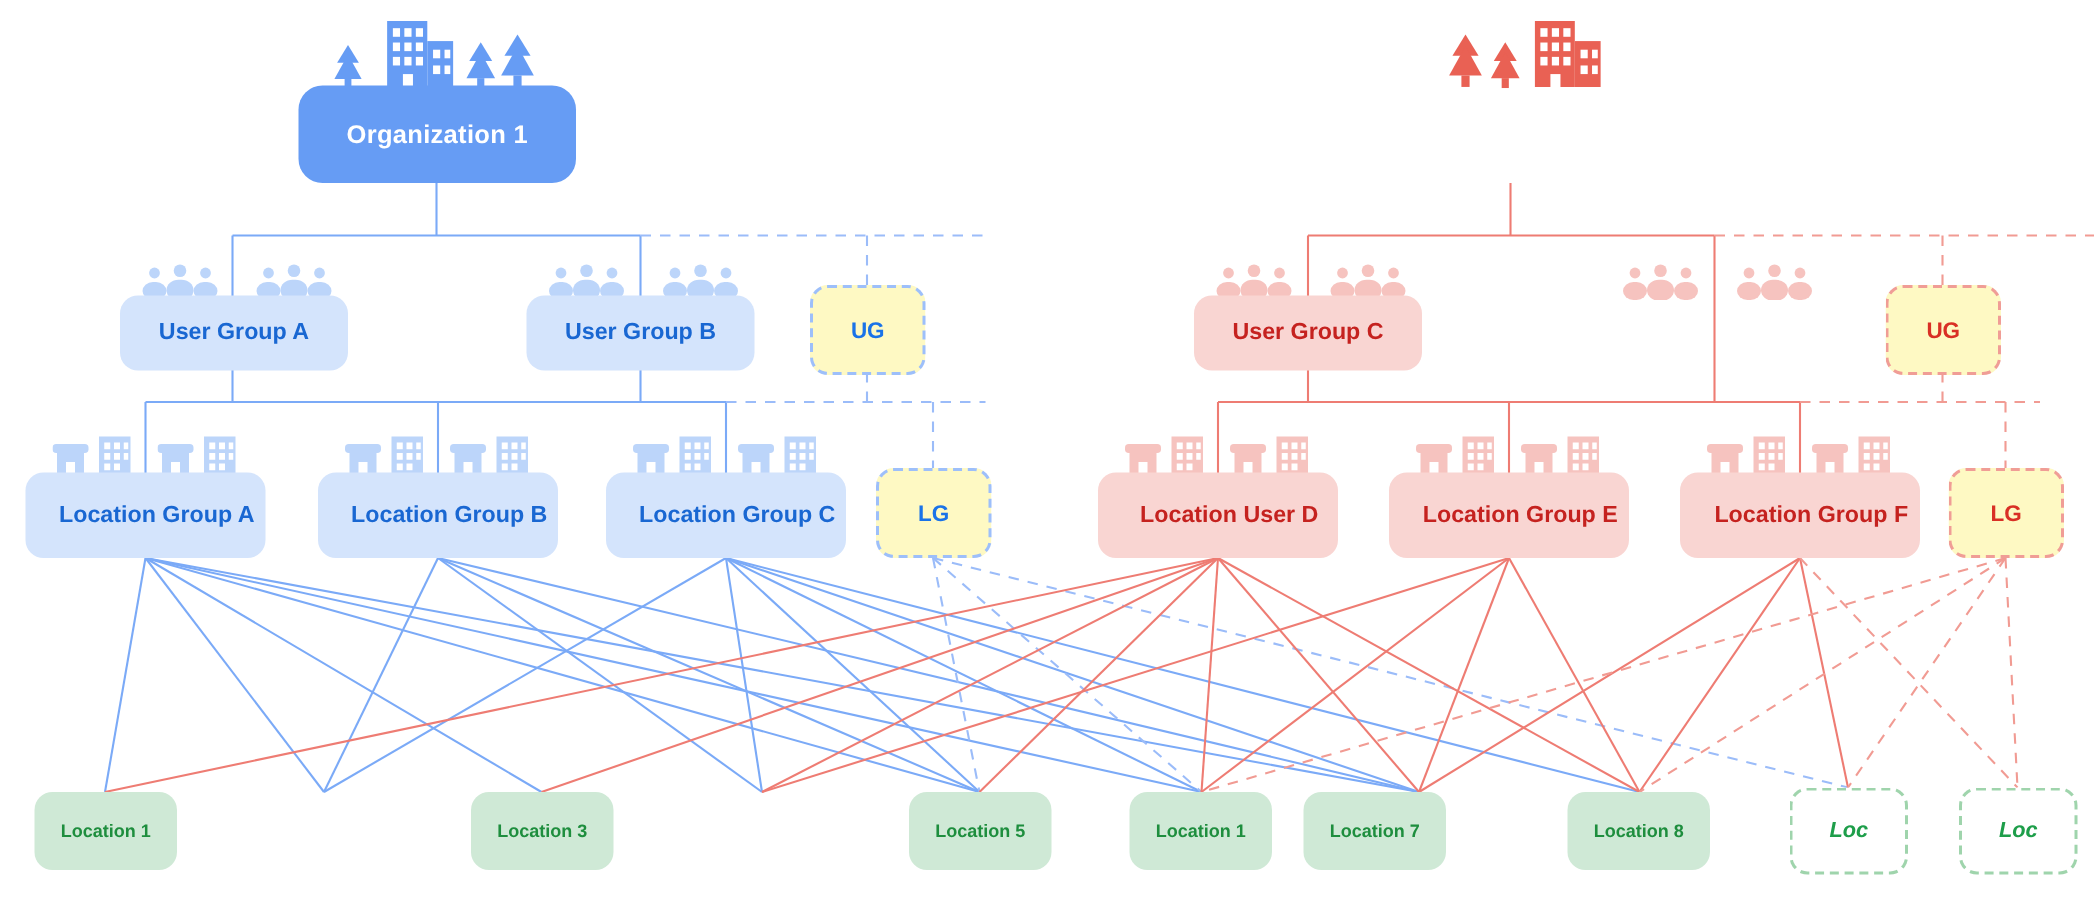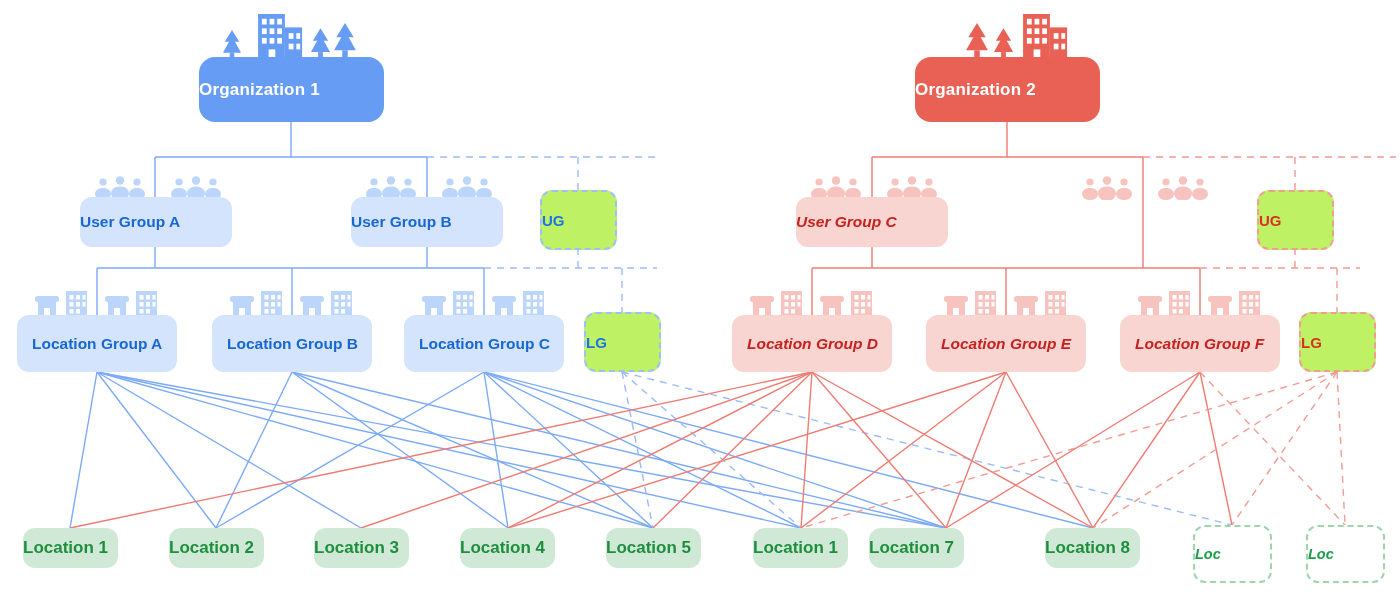--- a/index.html
+++ b/index.html
@@ -1,34 +1,34 @@
 <!DOCTYPE html>
 <html><head>
 <meta charset="utf-8">
 <style>
   html,body{margin:0;padding:0;background:#fff;}
   .stage{position:relative;width:1400px;height:610px;background:#fff;overflow:hidden;
          font-family:"Liberation Sans",sans-serif;}
   #wires{position:absolute;left:0;top:0;z-index:1;}
   .icon{position:absolute;z-index:2;}
-  .box{position:absolute;z-index:3;display:flex;align-items:center;
+  .box{position:absolute;z-index:3;display:flex;align-items:center;justify-content:center;
        box-sizing:border-box;text-align:center;}
   .org{width:185px;height:65px;border-radius:16px;color:#fff;font-size:17px;font-weight:700;
        letter-spacing:.2px;}
   .org.blue{background:#669cf4;}
   .org.red{background:#e96154;}
   .ug{width:152px;height:50px;border-radius:12px;font-size:15.5px;font-weight:700;}
   .lg{width:160px;height:57px;border-radius:12px;font-size:15.5px;font-weight:700;padding-left:15px;}
   .tintblue{background:#d4e4fc;color:#1967d2;}
-  .tintred{background:#f9d5d2;color:#c5221f;font-style:italic;}
-  .ph{background:#bef264;border-radius:12px;font-size:15px;font-weight:700;width:77px;height:60px;}
+  .tintred{background:#f9d5d2;color:#c5221f;}
+  .ph{background:#fef9c3;border-radius:12px;font-size:15px;font-weight:700;width:77px;height:60px;}
   .ph.blue{border:2px dashed #9dbffa;color:#1a73e8;}
   .ph.red{border:2px dashed #f09d96;color:#d93025;}
-  .loc{width:95px;height:40px;border-radius:12px;background:#cfe9d6;color:#1e8e3e;
-       font-size:17px;font-weight:700;}
+  .loc{width:95px;height:52px;border-radius:12px;background:#cfe9d6;color:#1e8e3e;
+       font-size:12px;font-weight:700;}
   .locph{width:79px;height:58px;border-radius:12px;background:#fff;border:2px dashed #9fd4ac;
          color:#1e9e4a;font-size:14.5px;font-weight:700;font-style:italic;}
   .ic-blue{color:#bcd5fa;}
   .ic-red{color:#f6c3bf;}
   .ic-orgblue{color:#669cf4;}
   .ic-orgred{color:#e96154;}
 </style>
 </head>
 <body>
 
@@ -167,23 +167,20 @@
 
   <svg class="icon ic-orgred" style="left:965px;top:22px" width="25" height="37">
       <use href="#sym-tree" width="24" height="37"></use>
     </svg>
   <svg class="icon ic-orgred" style="left:993px;top:28px" width="22" height="31">
       <use href="#sym-tree" width="21" height="31"></use>
     </svg>
   <svg class="icon ic-orgred" style="left:1023px;top:14px" width="50" height="44">
       <use href="#sym-building" width="48" height="44"></use>
     </svg>
-  <div class="box org red" style="left:915px;top:57px">
-    <span>Organization 2</span>
-  </div>
 
   <svg class="icon ic-blue" style="left:92px;top:176px" width="56" height="24">
       <use href="#sym-people" width="56" height="24"></use>
     </svg>
   <svg class="icon ic-blue" style="left:168px;top:176px" width="56" height="24">
       <use href="#sym-people" width="56" height="24"></use>
     </svg>
   <div class="box ug tintblue" style="left:80px;top:197px">
     <span>User Group A</span>
   </div>
@@ -257,21 +254,21 @@
     <span>LG</span>
   </div>
 
   <svg class="icon ic-red" style="left:750px;top:290px" width="56" height="28">
       <use href="#sym-shops" width="56" height="28"></use>
     </svg>
   <svg class="icon ic-red" style="left:820px;top:290px" width="56" height="28">
       <use href="#sym-shops" width="56" height="28"></use>
     </svg>
   <div class="box lg tintred" style="left:732px;top:315px">
-    <span>Location Group D</span>
+    <span>Location User D</span>
   </div>
 
   <svg class="icon ic-red" style="left:944px;top:290px" width="56" height="28">
       <use href="#sym-shops" width="56" height="28"></use>
     </svg>
   <svg class="icon ic-red" style="left:1014px;top:290px" width="56" height="28">
       <use href="#sym-shops" width="56" height="28"></use>
     </svg>
   <div class="box lg tintred" style="left:926px;top:315px">
     <span>Location Group E</span>
@@ -287,29 +284,23 @@
     <span>Location Group F</span>
   </div>
 
   <div class="box ph red" style="left:1299px;top:312px">
     <span>LG</span>
   </div>
 
   <div class="box loc" style="left:23px;top:528px">
       <span>Location 1</span>
     </div>
-  <div class="box loc" style="left:169px;top:528px">
-      <span>Location 2</span>
-    </div>
   <div class="box loc" style="left:314px;top:528px">
       <span>Location 3</span>
     </div>
-  <div class="box loc" style="left:460px;top:528px">
-      <span>Location 4</span>
-    </div>
   <div class="box loc" style="left:606px;top:528px">
       <span>Location 5</span>
     </div>
   <div class="box loc" style="left:753px;top:528px">
       <span>Location 1</span>
     </div>
   <div class="box loc" style="left:869px;top:528px">
       <span>Location 7</span>
     </div>
   <div class="box loc" style="left:1045px;top:528px">

